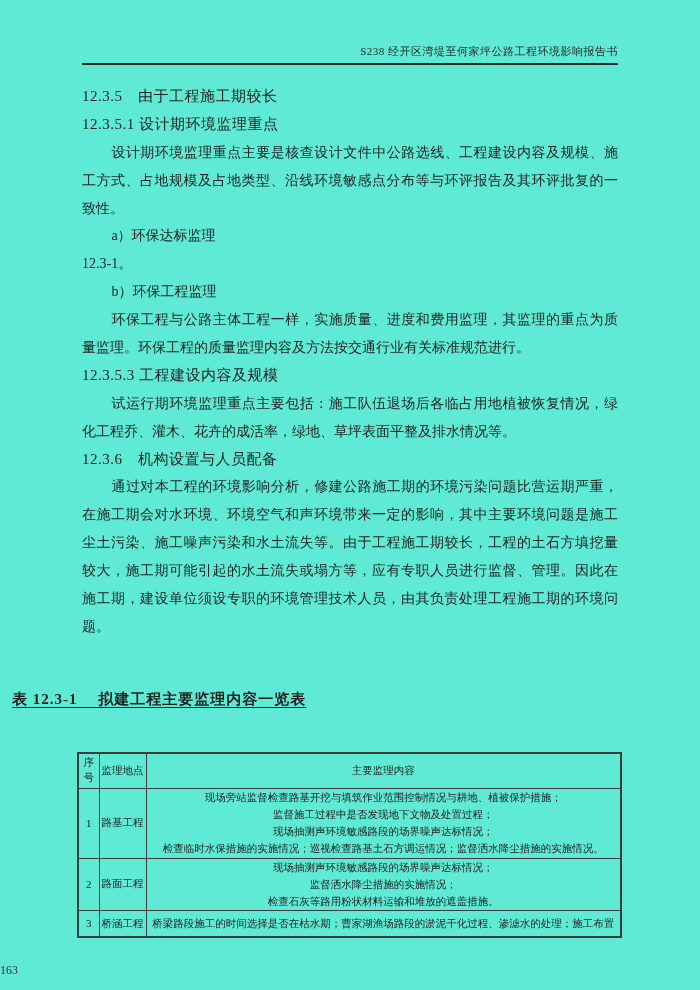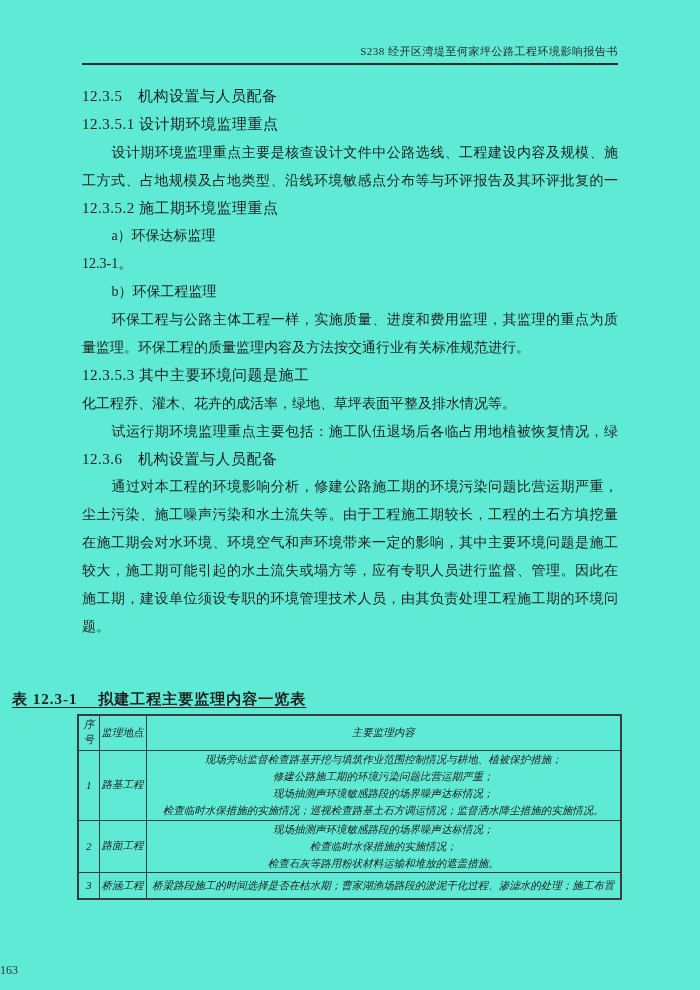--- a/index.html
+++ b/index.html
@@ -28,23 +28,23 @@
   .bl.indent{text-indent:2.1em;}
   .bl.just{text-align:justify;text-align-last:justify;}
   
   .tbl-title{
     position:absolute;top:690px;left:12px;width:700px;
     font-size:15px;font-weight:bold;letter-spacing:1px;
   }
   .tbl-title span{text-decoration:underline;text-underline-offset:3px;}
   
   table.monitor{
-    position:absolute;top:714px;left:77px;width:545px;
+    position:absolute;top:752px;left:77px;width:545px;
     border-collapse:collapse;table-layout:fixed;
-    font-size:10.5px;color:#222;font-style:italic;
+    font-size:10.5px;color:#222;
   }
   table.monitor col.c1{width:21px;}
   table.monitor col.c2{width:47px;}
   table.monitor td,table.monitor th{
     border:1px solid #3c3c3c;padding:0;font-weight:normal;
   }
   table.monitor{border:2px solid #3c3c3c;}
   th.hcell{text-align:center;vertical-align:middle;line-height:14.5px;padding:2px 4px;}
   td.no{ text-align:center;vertical-align:middle;font-size:11px;}
   td.place{text-align:center;vertical-align:middle;line-height:13.5px;padding:0 8px;}
@@ -58,37 +58,37 @@
 </style>
 </head>
 <body>
 
 <div class="page">
 
   <div class="hdr-title">S238 经开区湾堤至何家坪公路工程环境影响报告书</div>
   <div class="hdr-rule"></div>
 
   <div class="flow">
-    <div class="bl heading">12.3.5　机构设置与人员配备</div>
+    <div class="bl heading">12.3.5　由于工程施工期较长</div>
     <div class="bl heading">12.3.5.1 设计期环境监理重点</div>
     <div class="bl indent just">设计期环境监理重点主要是核查设计文件中公路选线、工程建设内容及规模、施</div>
     <div class="bl just">工方式、占地规模及占地类型、沿线环境敏感点分布等与环评报告及其环评批复的一</div>
-    <div class="bl heading">12.3.5.2 施工期环境监理重点</div>
+    <div class="bl">致性。</div>
     <div class="bl indent">a）环保达标监理</div>
     <div class="bl">12.3-1。</div>
     <div class="bl indent">b）环保工程监理</div>
     <div class="bl indent just">环保工程与公路主体工程一样，实施质量、进度和费用监理，其监理的重点为质</div>
     <div class="bl">量监理。环保工程的质量监理内容及方法按交通行业有关标准规范进行。</div>
-    <div class="bl heading">12.3.5.3 其中主要环境问题是施工</div>
+    <div class="bl heading">12.3.5.3 工程建设内容及规模</div>
+    <div class="bl indent just">试运行期环境监理重点主要包括：施工队伍退场后各临占用地植被恢复情况，绿</div>
     <div class="bl">化工程乔、灌木、花卉的成活率，绿地、草坪表面平整及排水情况等。</div>
-    <div class="bl indent just">试运行期环境监理重点主要包括：施工队伍退场后各临占用地植被恢复情况，绿</div>
     <div class="bl heading">12.3.6　机构设置与人员配备</div>
     <div class="bl indent just">通过对本工程的环境影响分析，修建公路施工期的环境污染问题比营运期严重，</div>
+    <div class="bl just">在施工期会对水环境、环境空气和声环境带来一定的影响，其中主要环境问题是施工</div>
     <div class="bl just">尘土污染、施工噪声污染和水土流失等。由于工程施工期较长，工程的土石方填挖量</div>
-    <div class="bl just">在施工期会对水环境、环境空气和声环境带来一定的影响，其中主要环境问题是施工</div>
     <div class="bl just">较大，施工期可能引起的水土流失或塌方等，应有专职人员进行监督、管理。因此在</div>
     <div class="bl just">施工期，建设单位须设专职的环境管理技术人员，由其负责处理工程施工期的环境问</div>
     <div class="bl">题。</div>
   </div>
 
   <div class="tbl-title">
     <span>表 12.3-1　 拟建工程主要监理内容一览表</span>
   </div>
 
   <table class="monitor">
@@ -101,31 +101,31 @@
         <tr style="height:35px;">
       <th class="hcell">序号</th>
       <th class="hcell">监理地点</th>
       <th class="hcell">主要监理内容</th>
     </tr>
     <tr style="height:70px;">
       <td class="no">1</td>
       <td class="place">路基工程</td>
       <td class="content">
         <div class="tline">现场旁站监督检查路基开挖与填筑作业范围控制情况与耕地、植被保护措施；</div>
-        <div class="tline">修建公路施工期的环境污染问题比营运期严重；</div>
+        <div class="tline">监督施工过程中是否发现地下文物及处置过程；</div>
         <div class="tline">现场抽测声环境敏感路段的场界噪声达标情况；</div>
         <div class="tline">检查临时水保措施的实施情况；巡视检查路基土石方调运情况；监督洒水降尘措施的实施情况。</div>
       </td>
     </tr>
     <tr style="height:51px;">
       <td class="no">2</td>
       <td class="place">路面工程</td>
       <td class="content">
         <div class="tline">现场抽测声环境敏感路段的场界噪声达标情况；</div>
-        <div class="tline">检查临时水保措施的实施情况；</div>
+        <div class="tline">监督洒水降尘措施的实施情况；</div>
         <div class="tline">检查石灰等路用粉状材料运输和堆放的遮盖措施。</div>
       </td>
     </tr>
     <tr style="height:27px;">
       <td class="no">3</td>
       <td class="place">桥涵工程</td>
       <td class="content">
         <div class="tline">桥梁路段施工的时间选择是否在枯水期；曹家湖渔场路段的淤泥干化过程、渗滤水的处理；施工布置</div>
       </td>
     </tr>

